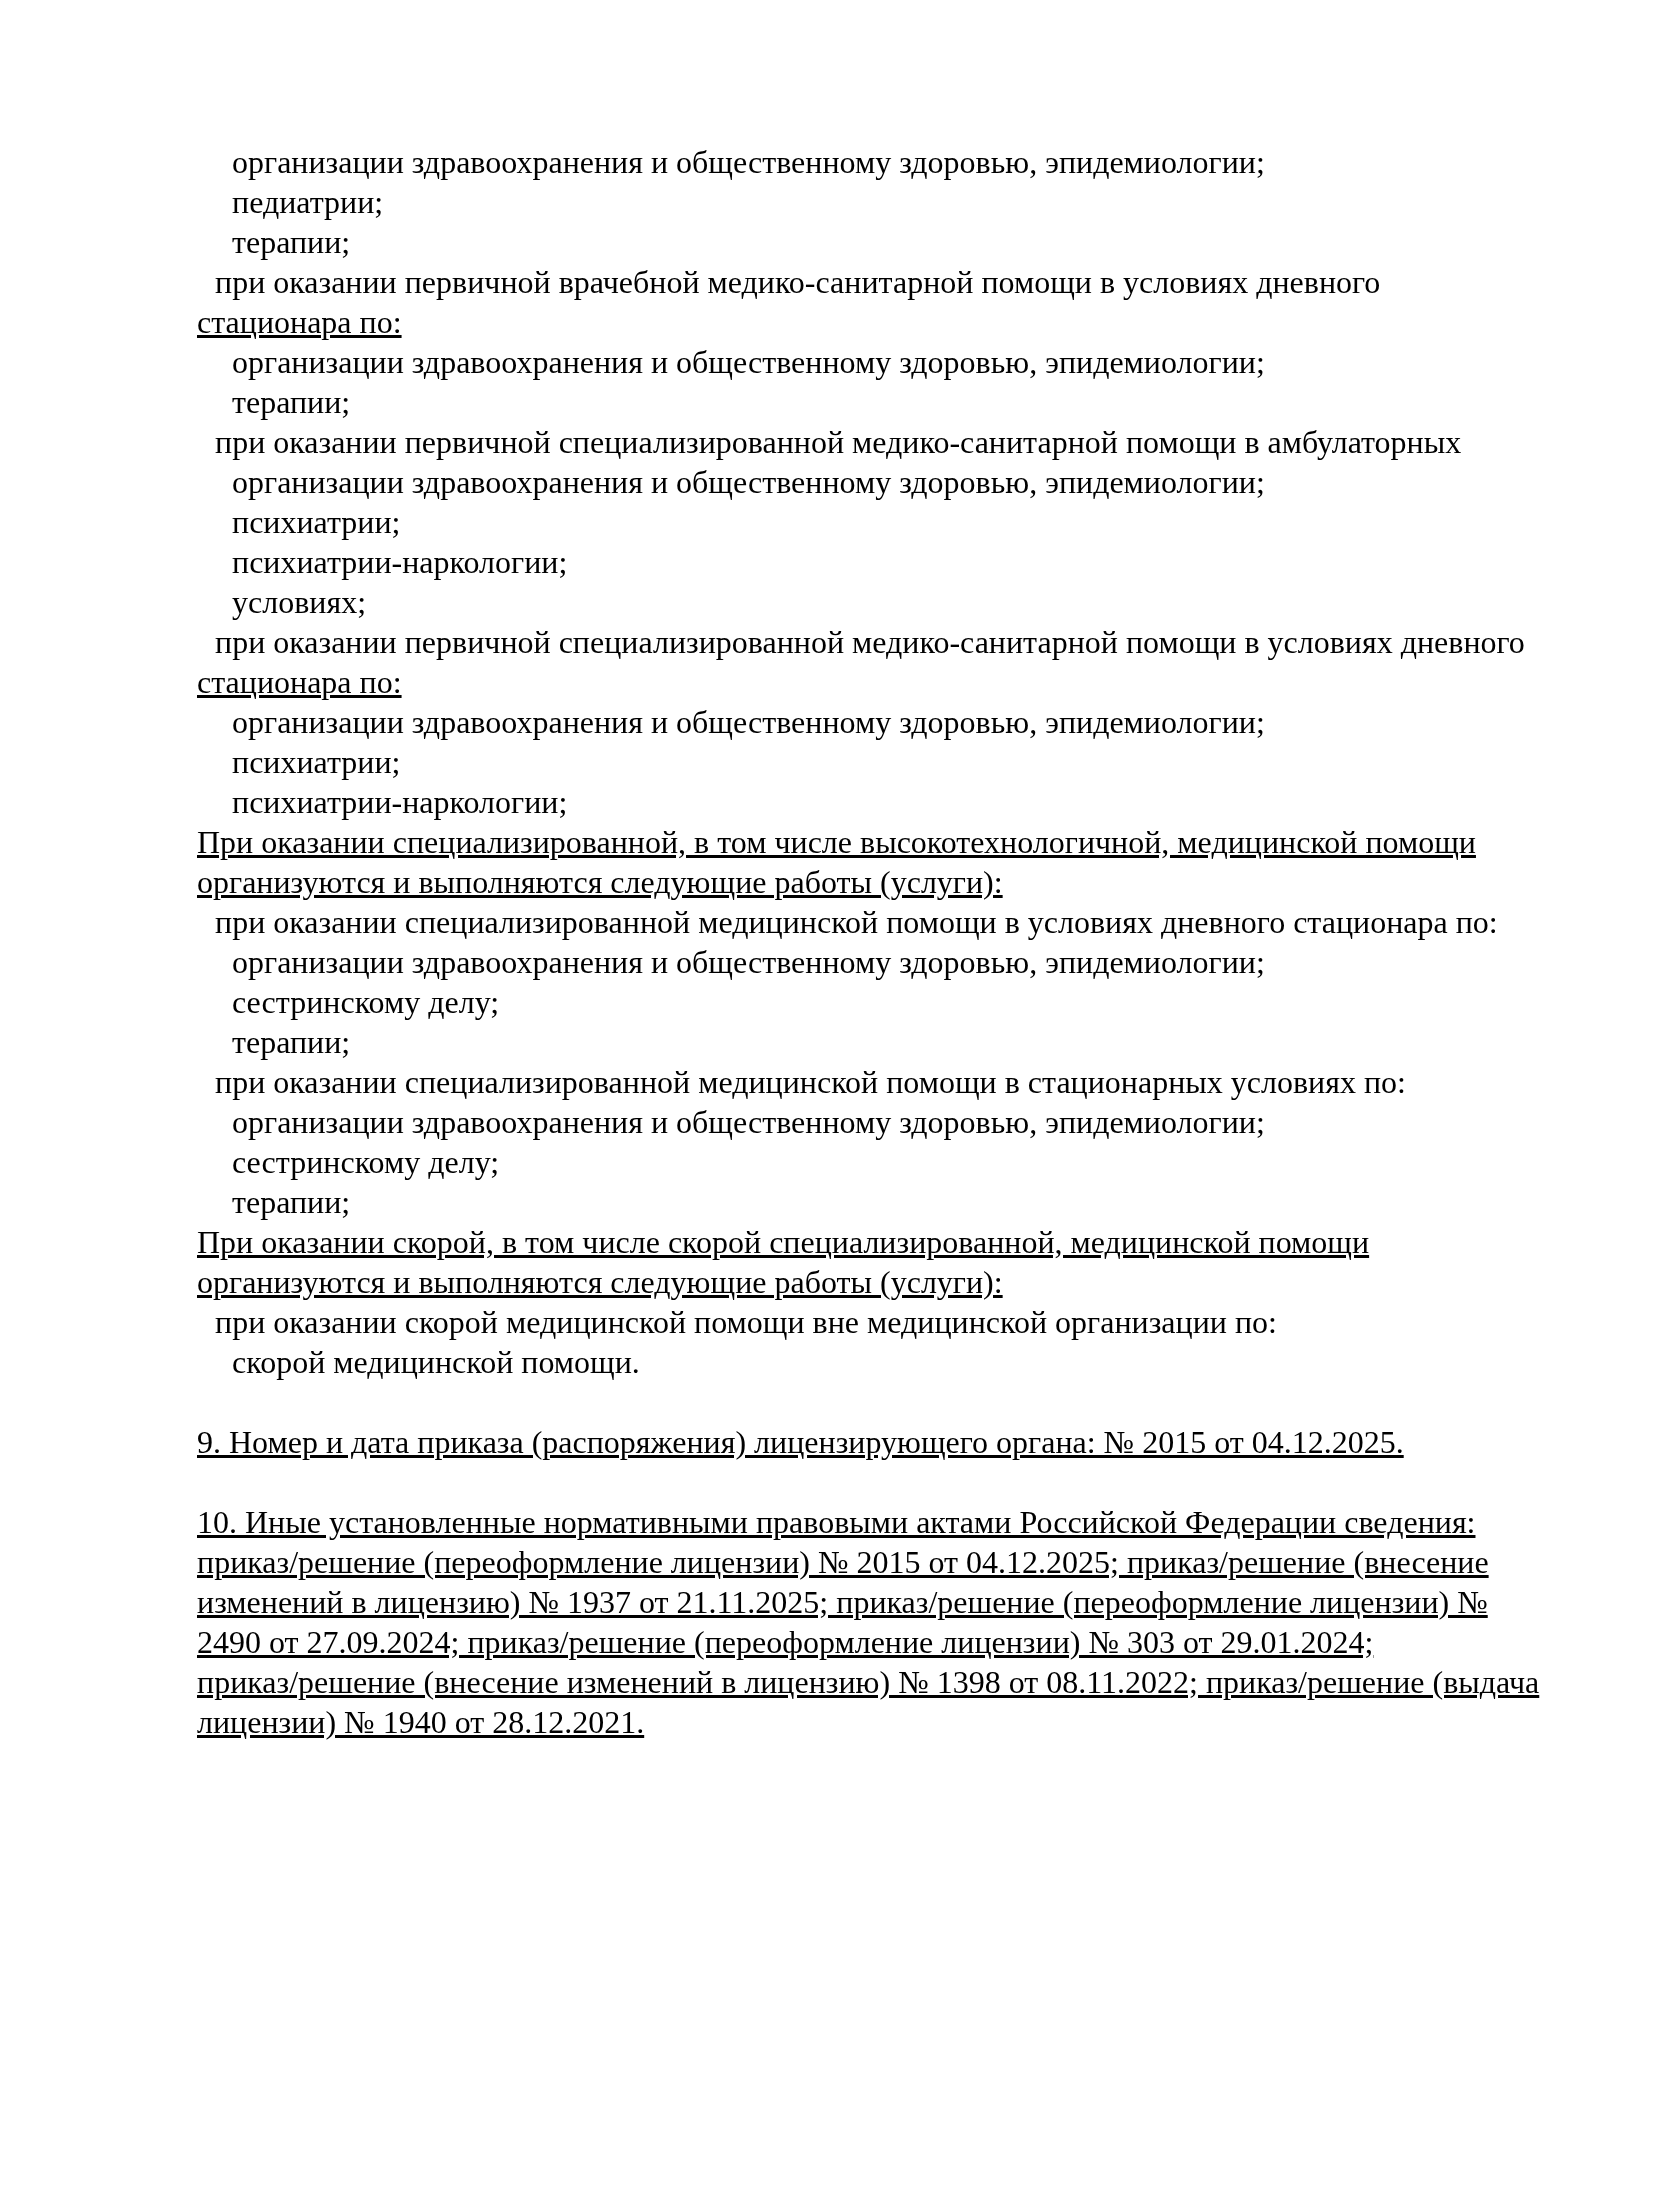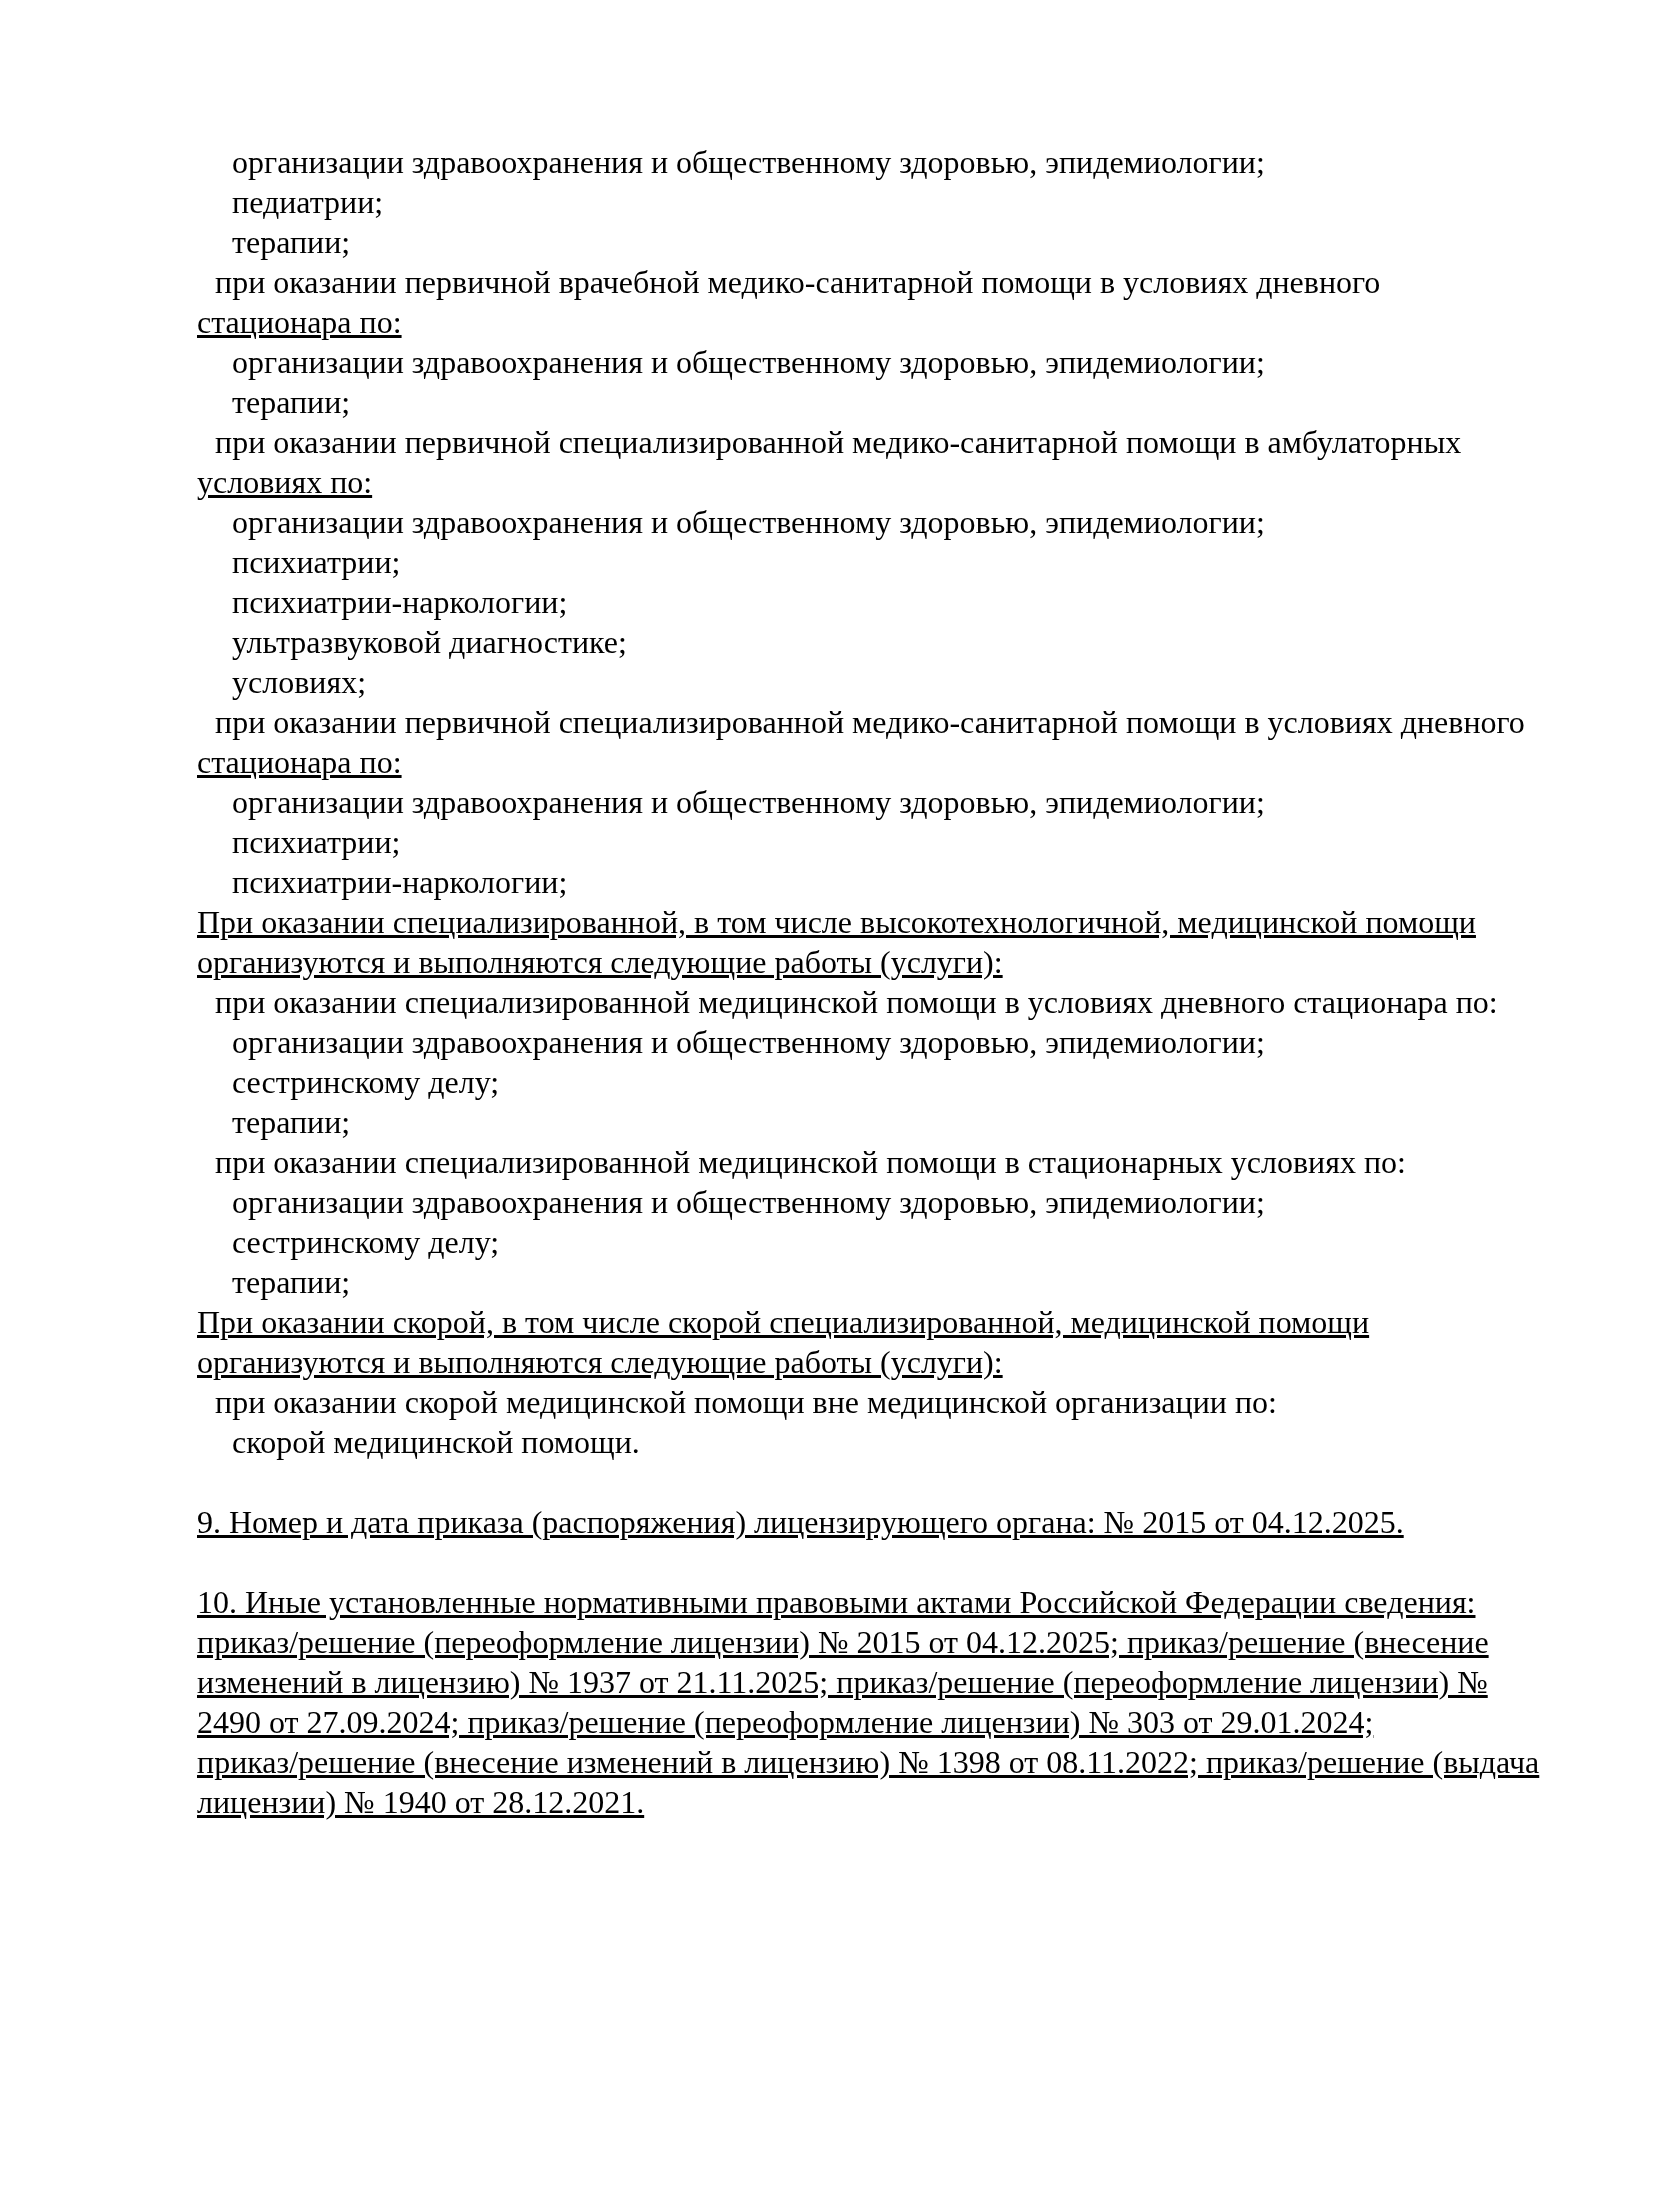--- a/index.html
+++ b/index.html
@@ -47,25 +47,23 @@
 <div class="page">
   <div class="doc" id="doc" style="color: rgb(0, 0, 0);">
       <div class="line ind-2">организации здравоохранения и общественному здоровью, эпидемиологии;</div>
       <div class="line ind-2">педиатрии;</div>
       <div class="line ind-2">терапии;</div>
       <div class="line ind-1">при оказании первичной врачебной медико-санитарной помощи в условиях дневного</div>
       <div class="line ind-0">стационара по:</div>
       <div class="line ind-2">организации здравоохранения и общественному здоровью, эпидемиологии;</div>
       <div class="line ind-2">терапии;</div>
       <div class="line ind-1">при оказании первичной специализированной медико-санитарной помощи в амбулаторных</div>
-      <div class="line ind-0">условиях по:</div>
       <div class="line ind-2">организации здравоохранения и общественному здоровью, эпидемиологии;</div>
       <div class="line ind-2">психиатрии;</div>
       <div class="line ind-2">психиатрии-наркологии;</div>
-      <div class="line ind-2">ультразвуковой диагностике;</div>
       <div class="line ind-2">условиях;</div>
       <div class="line ind-1">при оказании первичной специализированной медико-санитарной помощи в условиях дневного</div>
       <div class="line ind-0">стационара по:</div>
       <div class="line ind-2">организации здравоохранения и общественному здоровью, эпидемиологии;</div>
       <div class="line ind-2">психиатрии;</div>
       <div class="line ind-2">психиатрии-наркологии;</div>
       <div class="line ind-0">При оказании специализированной, в том числе высокотехнологичной, медицинской помощи</div>
       <div class="line ind-0">организуются и выполняются следующие работы (услуги):</div>
       <div class="line ind-1">при оказании специализированной медицинской помощи в условиях дневного стационара по:</div>
       <div class="line ind-2">организации здравоохранения и общественному здоровью, эпидемиологии;</div>

